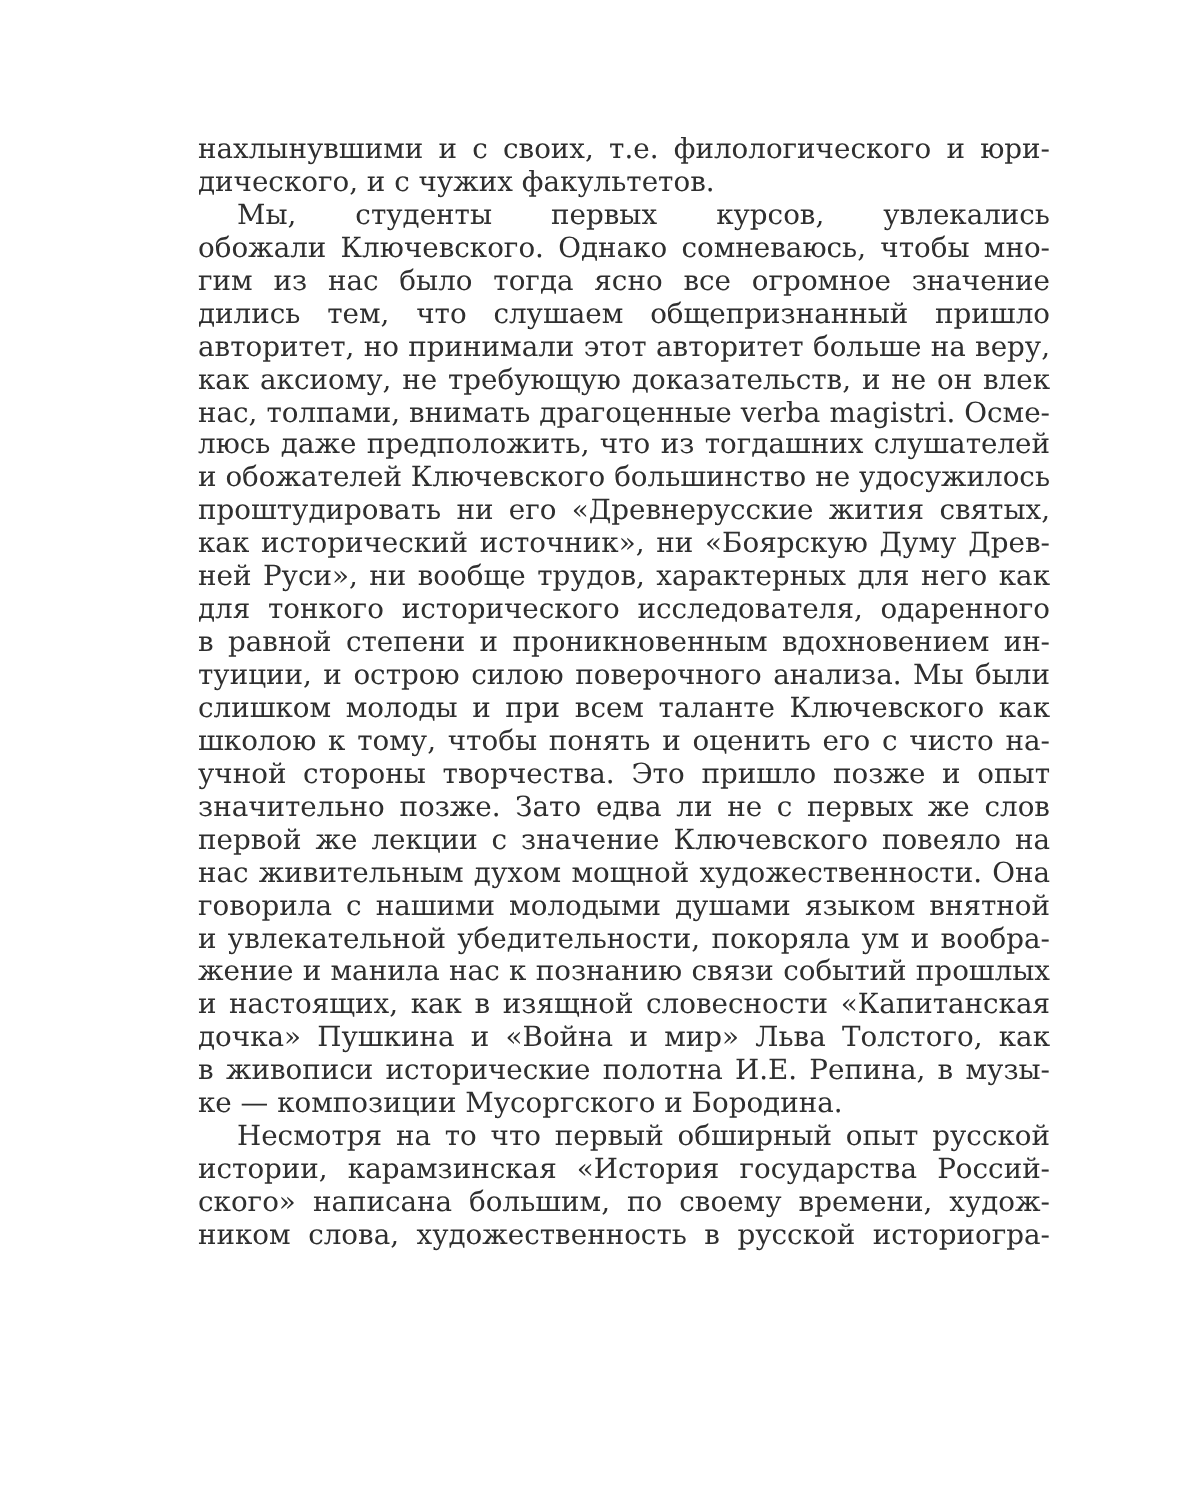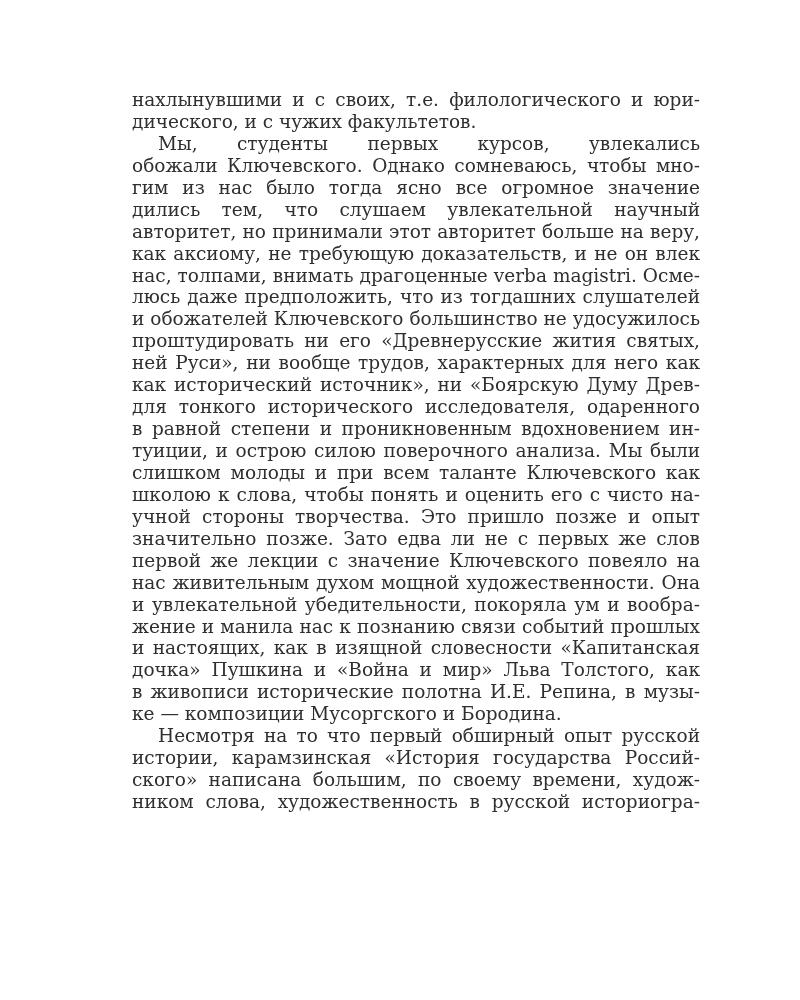--- a/index.html
+++ b/index.html
@@ -54,38 +54,39 @@
 </head>
 <body>
 
 <div class="page">
   <div class="text-block">
       <div class="line">нахлынувшими и с своих, т.е. филологического и юри-</div>
       <div class="line para-end">дического, и с чужих факультетов.</div>
       <div class="line indent">Мы, студенты первых курсов, увлекались Ключевским,</div>
       <div class="line">обожали Ключевского. Однако сомневаюсь, чтобы мно-</div>
       <div class="line">гим из нас было тогда ясно все огромное значение нашего</div>
-      <div class="line">дились тем, что слушаем увлекательной научный</div>
+      <div class="line">дились тем, что слушаем общепризнанный пришло</div>
       <div class="line">авторитет, но принимали этот авторитет больше на веру,</div>
       <div class="line">как аксиому, не требующую доказательств, и не он влек</div>
       <div class="line">нас, толпами, внимать драгоценные verba magistri. Осме-</div>
       <div class="line">люсь даже предположить, что из тогдашних слушателей</div>
       <div class="line">и обожателей Ключевского большинство не удосужилось</div>
       <div class="line">проштудировать ни его «Древнерусские жития святых,</div>
+      <div class="line">как исторический источник», ни «Боярскую Думу Древ-</div>
       <div class="line">ней Руси», ни вообще трудов, характерных для него как</div>
-      <div class="line">как исторический источник», ни «Боярскую Думу Древ-</div>
       <div class="line">для тонкого исторического исследователя, одаренного</div>
       <div class="line">в равной степени и проникновенным вдохновением ин-</div>
       <div class="line">туиции, и острою силою поверочного анализа. Мы были</div>
       <div class="line">слишком молоды и при всем таланте Ключевского как</div>
-      <div class="line">школою к слова, чтобы понять и оценить его с чисто на-</div>
+      <div class="line">школою к тому, чтобы понять и оценить его с чисто на-</div>
       <div class="line">учной стороны творчества. Это пришло позже и опыт</div>
       <div class="line">значительно позже. Зато едва ли не с первых же слов</div>
       <div class="line">первой же лекции с значение Ключевского повеяло на</div>
       <div class="line">нас живительным духом мощной художественности. Она</div>
+      <div class="line">говорила с нашими молодыми душами языком внятной</div>
       <div class="line">и увлекательной убедительности, покоряла ум и вообра-</div>
       <div class="line">жение и манила нас к познанию связи событий прошлых</div>
       <div class="line">и настоящих, как в изящной словесности «Капитанская</div>
       <div class="line">дочка» Пушкина и «Война и мир» Льва Толстого, как</div>
       <div class="line">в живописи исторические полотна И.Е. Репина, в музы-</div>
       <div class="line para-end">ке — композиции Мусоргского и Бородина.</div>
       <div class="line indent">Несмотря на то что первый обширный опыт русской</div>
       <div class="line">истории, карамзинская «История государства Россий-</div>
       <div class="line">ского» написана большим, по своему времени, худож-</div>
       <div class="line">ником слова, художественность в русской историогра-</div>

